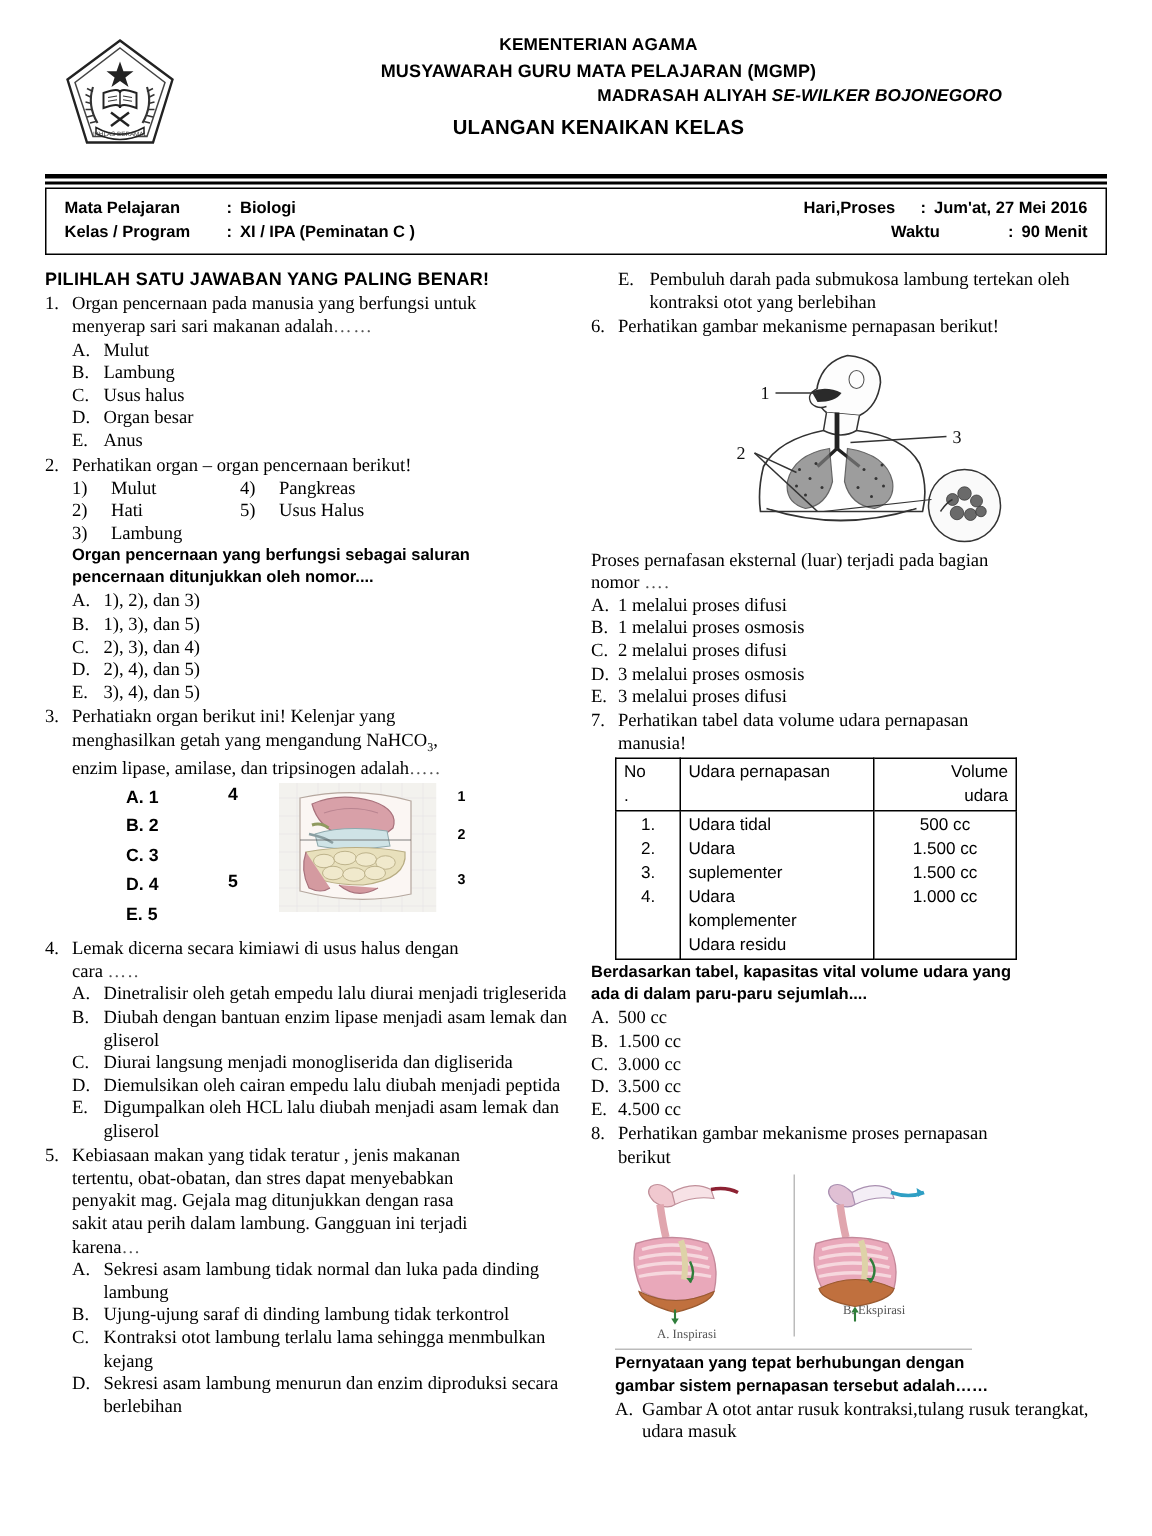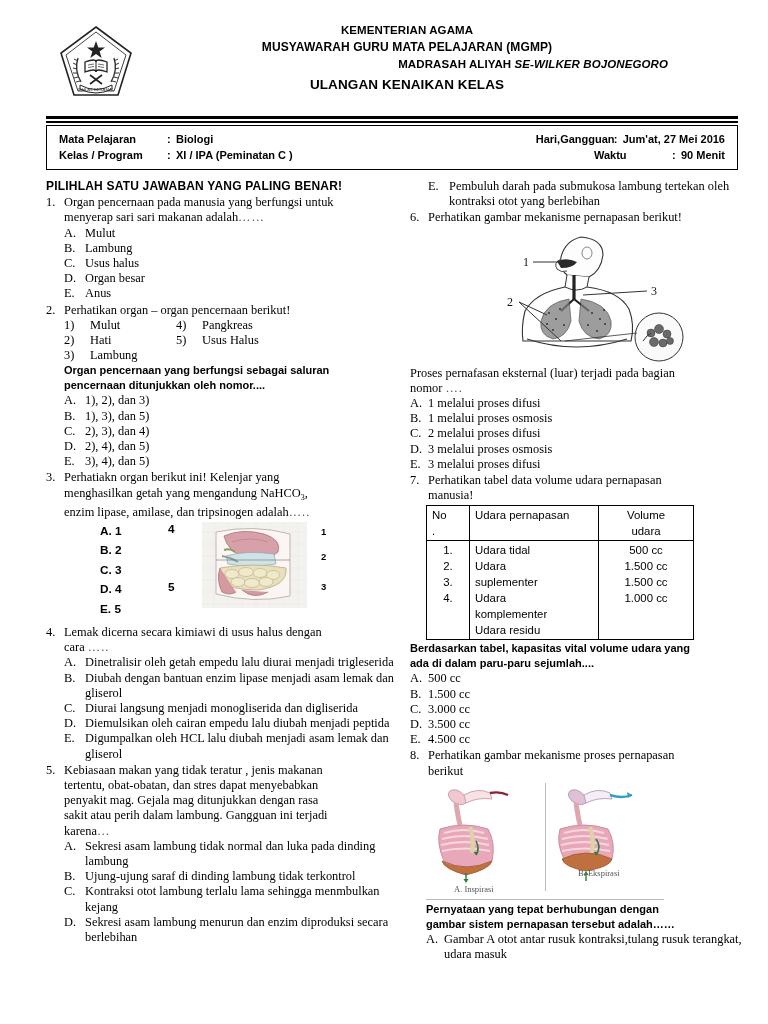--- a/index.html
+++ b/index.html
@@ -14,21 +14,21 @@
     font-family: "Liberation Serif", serif;
     color: #000;
     overflow: hidden;
   }
   .page {
     position: absolute;
     left: 0; top: 0;
     width: 768px;
     height: 724px;
     box-sizing: border-box;
-    padding: 22px 30px 0 46px;
+    padding: 22px 30px 0 30px;
   }
 
   
   .header {
     display: flex;
     align-items: flex-start;
     height: 92px;
   }
   .logo-wrap {
     width: 100px;
@@ -284,21 +284,21 @@
   </div>
 
   <div class="rule-thick"></div>
 
   <div class="infobox">
     <div class="inforow">
       <span class="if-label">Mata Pelajaran</span>
       <span class="if-colon">:</span>
       <span class="if-val">Biologi</span>
       <span class="if-spacer"></span>
-      <span class="if-label2">Hari,Gangguan</span>
+      <span class="if-label2">Hari,Proses</span>
       <span class="if-colon">:</span>
       <span class="if-val">Jum'at, 27 Mei 2016</span>
     </div>
     <div class="inforow">
       <span class="if-label">Kelas / Program</span>
       <span class="if-colon">:</span>
       <span class="if-val">XI / IPA    (Peminatan C )</span>
       <span class="if-spacer"></span>
       <span class="if-label2">Waktu</span>
       <span class="if-colon">:</span>
@@ -636,21 +636,21 @@
       </div>
 
       <table class="vol">
         <tbody>
             <tr>
           <th class="cno">
             <div>No</div>
             <div>.</div>
           </th>
           <th>Udara pernapasan</th>
-          <th class="cvol" style="text-align:center;">
+          <th class="cvol" style="text-align:right;">
             <div>Volume</div>
             <div>udara</div>
           </th>
         </tr>
         <tr>
           <td class="cno" rowspan="6" style="vertical-align:top;">
             <div>1.</div>
             <div>2.</div>
             <div>3.</div>
             <div>4.</div>

